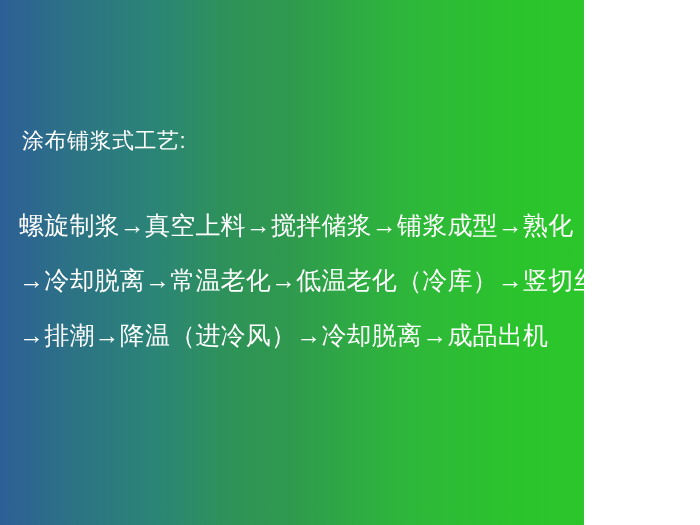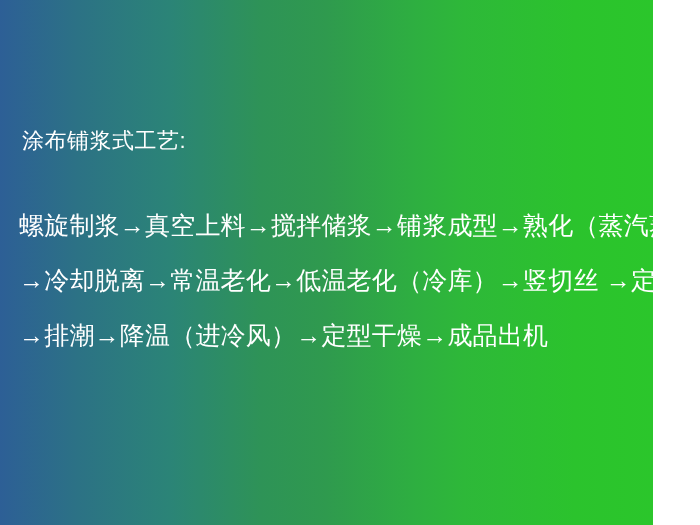--- a/index.html
+++ b/index.html
@@ -7,21 +7,21 @@
     padding: 0;
   }
   body {
     width: 700px;
     height: 525px;
     overflow: hidden;
     font-family: "Liberation Sans", "DejaVu Sans", sans-serif;
   }
   #slide {
     position: relative;
-    width: 653px;
+    width: 584px;
     height: 525px;
     box-sizing: border-box;
     background: linear-gradient(
       90deg,
       #2d5f96 0%,
       #2c7285 12%,
       #2b8477 26%,
       #2e9357 40%,
       #2f9a4e 50%,
       #2eae41 63%,
@@ -69,17 +69,17 @@
 <body>
 
 <div id="slide">
   <div id="content">
 
     <div class="slide-title">涂布铺浆式工艺:</div>
 
     <div class="body-block">
       <div class="body-line">螺旋制浆→真空上料→搅拌储浆→铺浆成型→熟化（蒸汽蒸熟）</div>
       <div class="body-line">→冷却脱离→常温老化→低温老化（冷库）→竖切丝 →定型干燥</div>
-      <div class="body-line">→排潮→降温（进冷风）→定型干燥→成品出机</div>
+      <div class="body-line">→排潮→降温（进冷风）→冷却脱离→成品出机</div>
     </div>
 
   </div>
 </div>
 
 </body></html>

